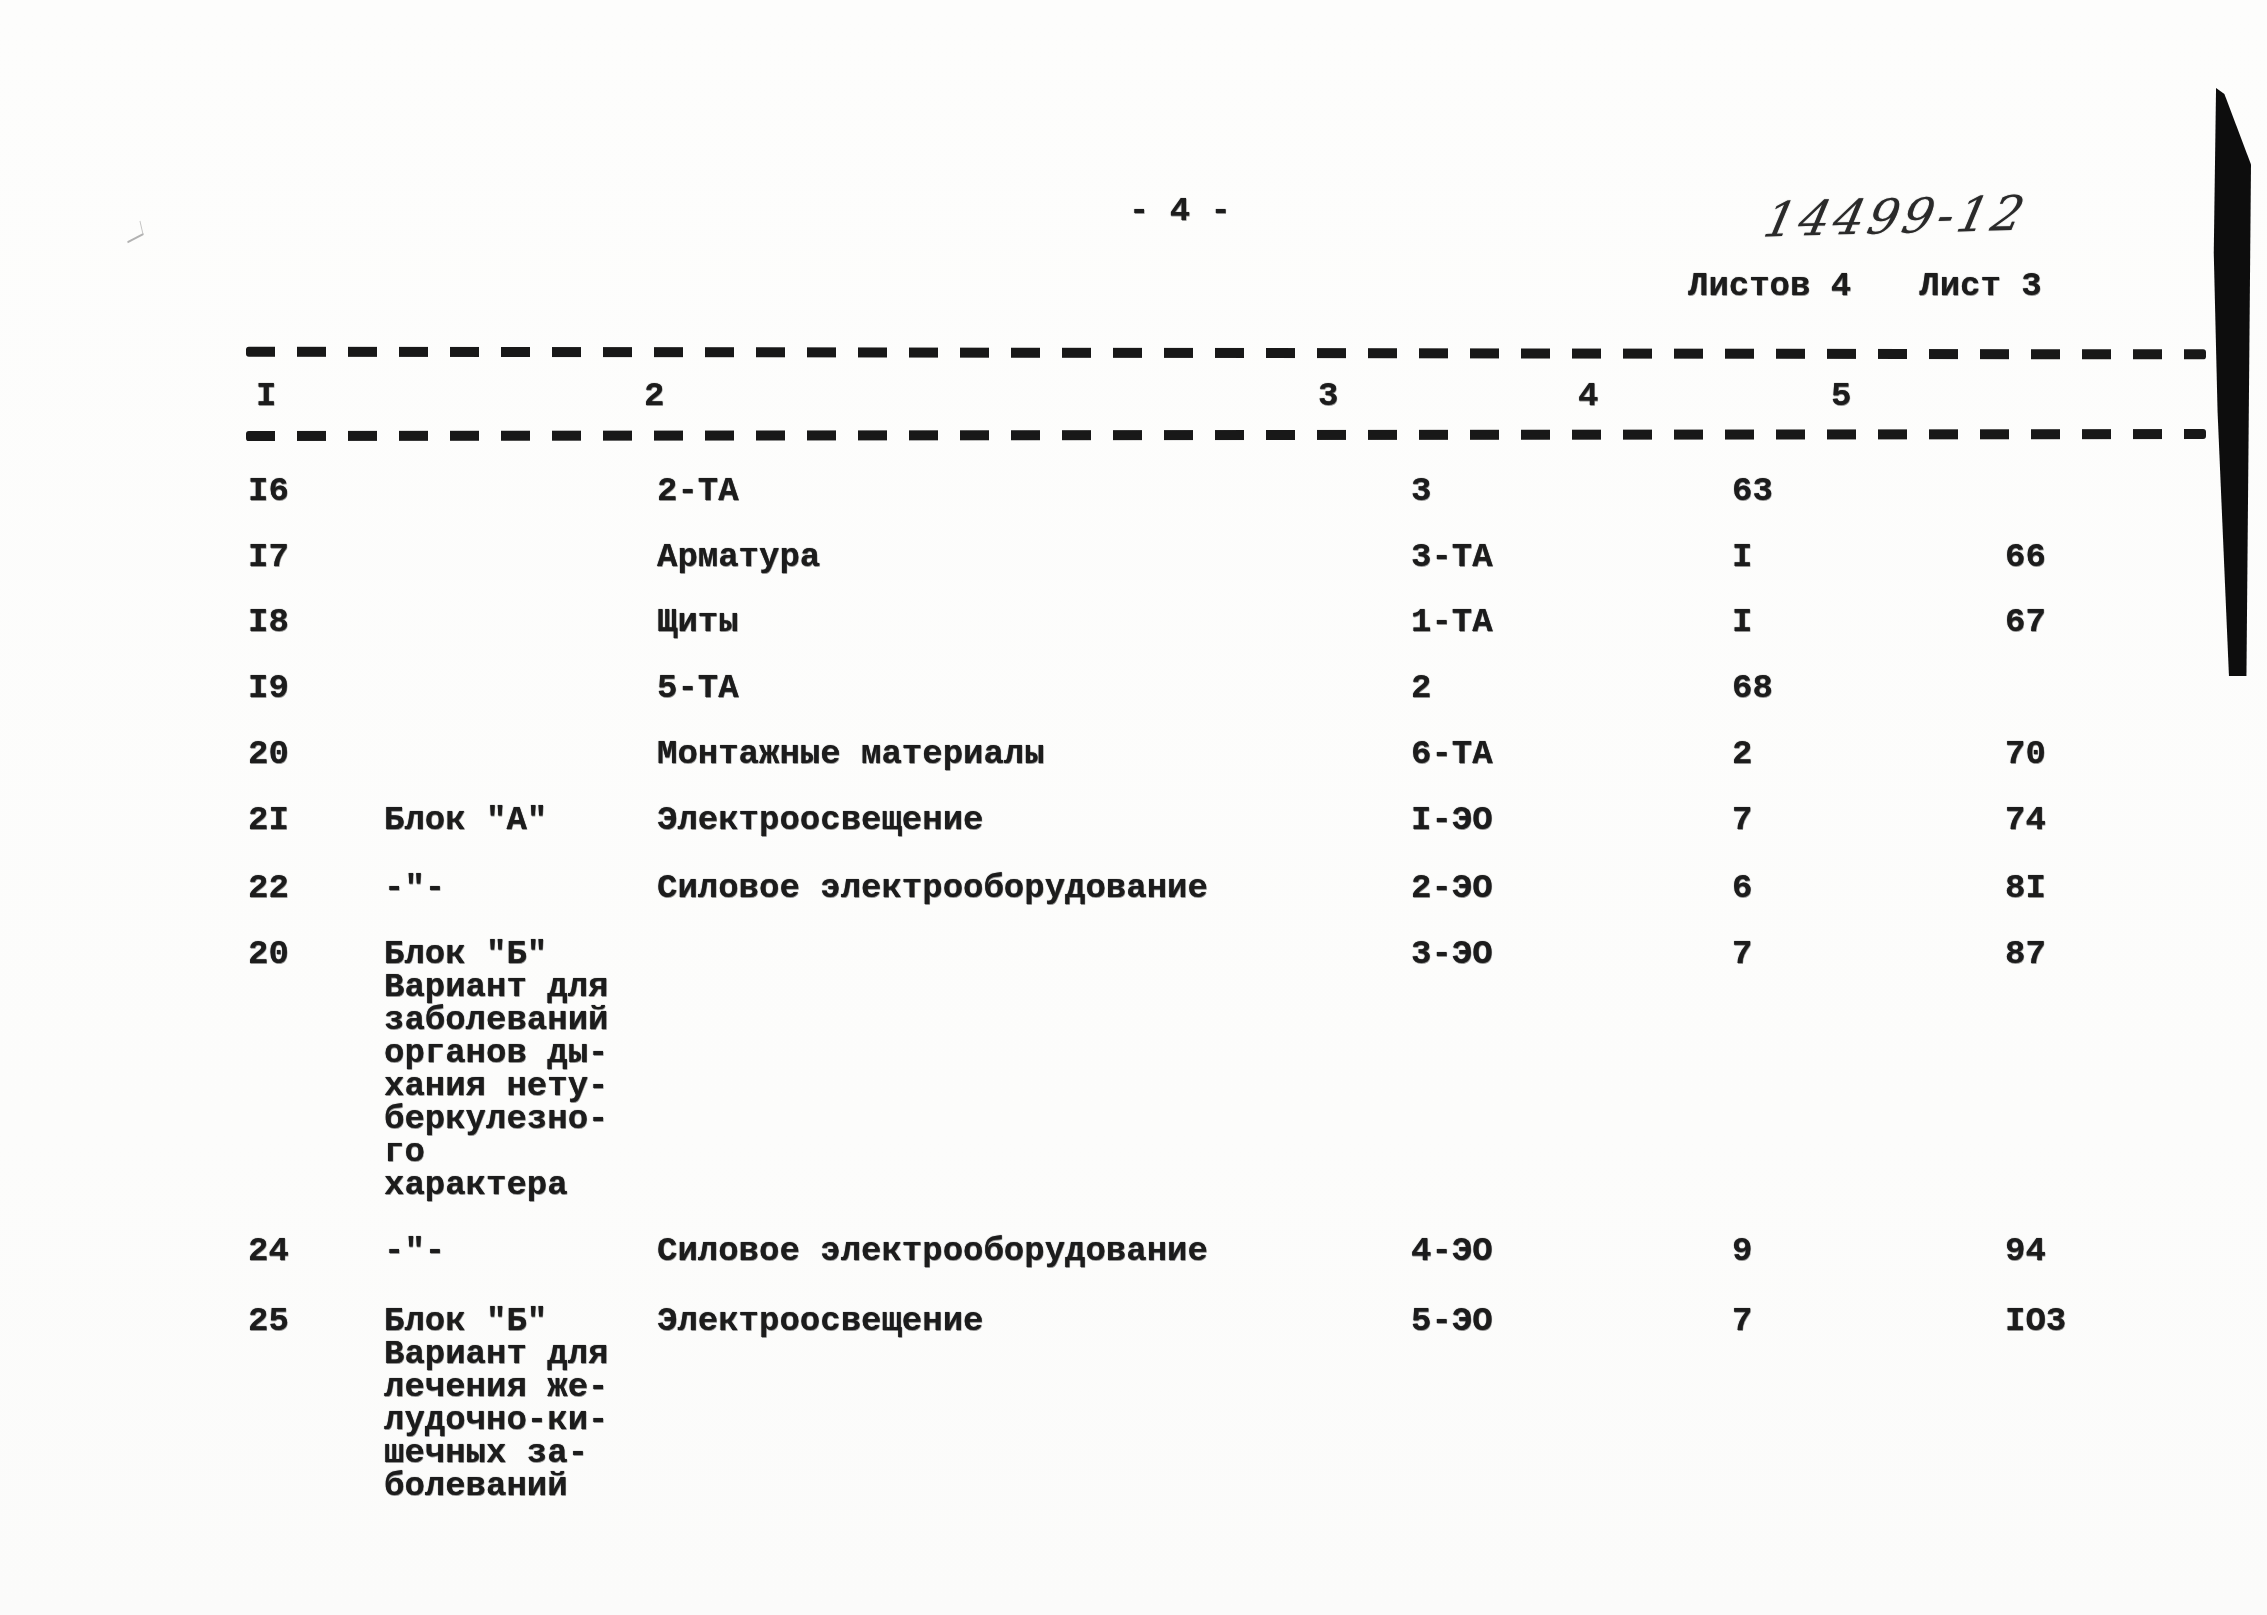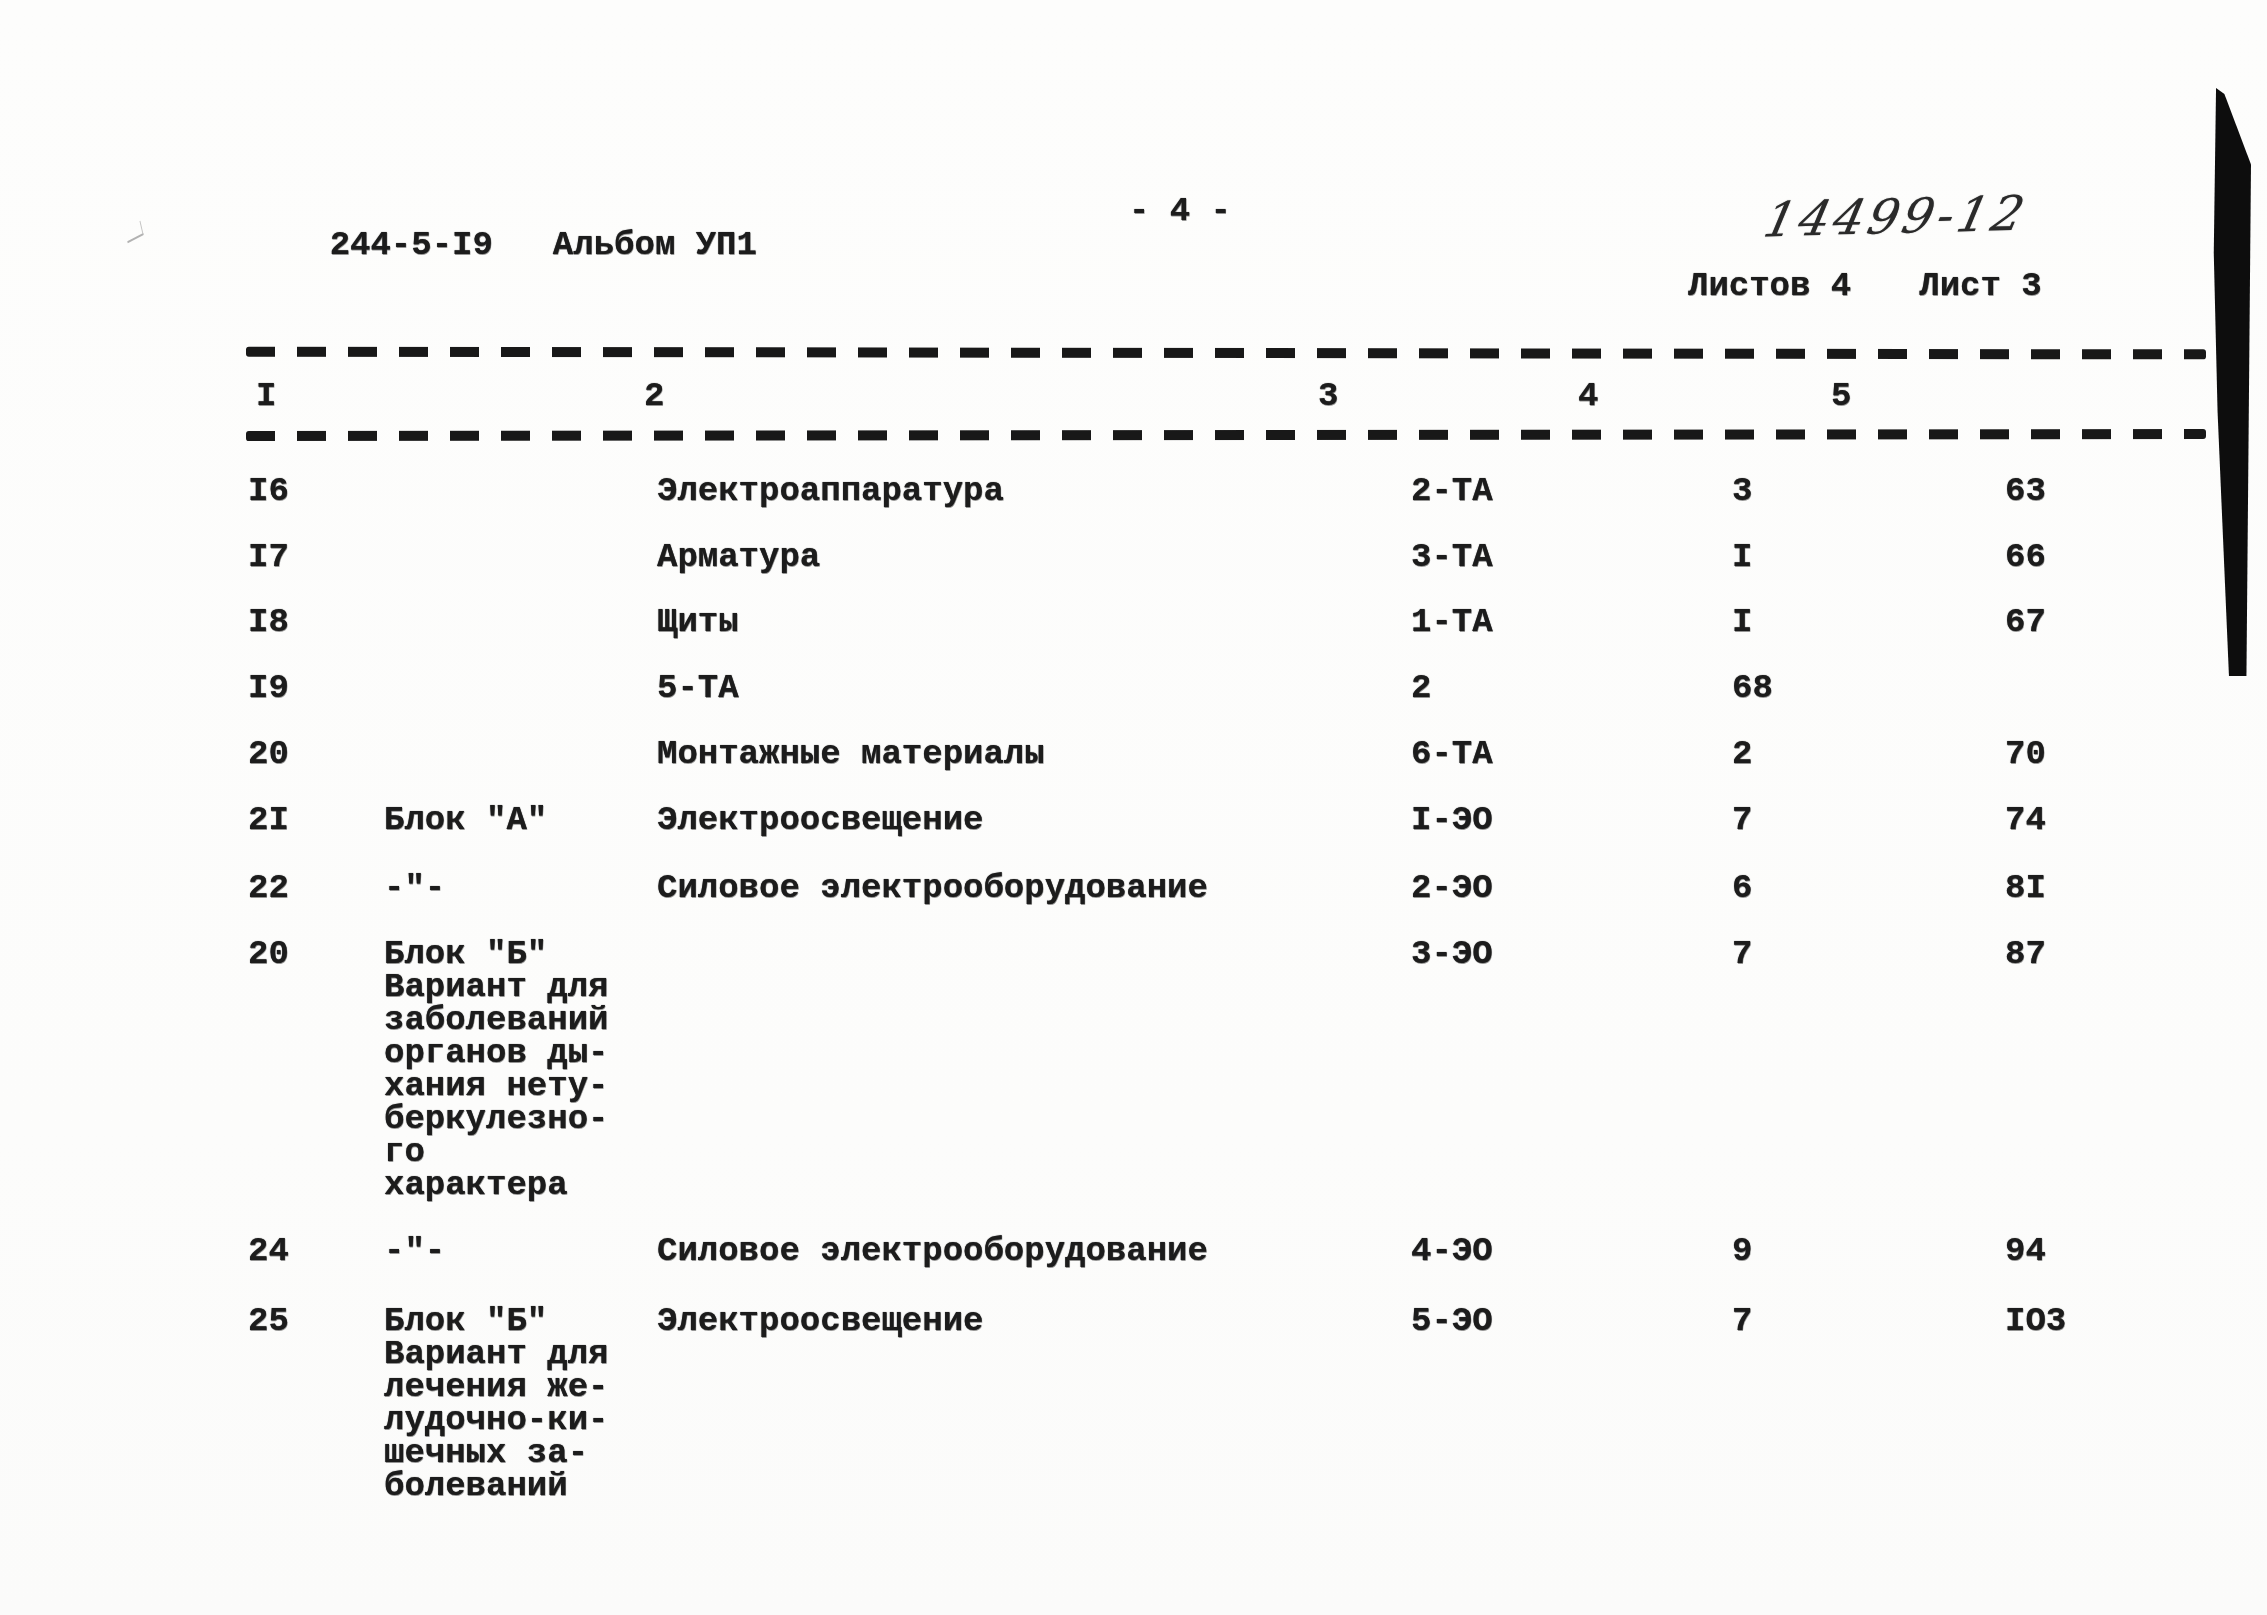--- a/index.html
+++ b/index.html
@@ -86,23 +86,20 @@
     border-right:1.9px solid #b0b0b0;
     transform:rotate(-28deg) skewX(-15deg);
     opacity:.75;
   }
 </style>
 </head>
 <body>
 
 <div class="page">
 
-  <div class="doc-header tw">
-    <span>244-5-I9</span><span class="album">Альбом УП1</span>
-  </div>
 
   <div class="page-number tw">- 4 -</div>
 
   <div class="handwritten">14499-12</div>
 
   <div class="sheets-info tw">
     <span>Листов 4</span>
     <span class="sheet-current">Лист 3</span>
   </div>
 
@@ -113,21 +110,20 @@
   <span class="colhead tw ch3">3</span>
   <span class="colhead tw ch4">4</span>
   <span class="colhead tw ch5">5</span>
 
   <div class="dash-line dash-mid"></div>
 
   <div class="tbody">
       <div class="row tw">
       <div class="cell c-num">I6</div>
       <div class="cell c-block"></div>
-      <div class="cell c-desc">Электроаппаратура</div>
       <div class="cell c-code">2-ТА</div>
       <div class="cell c-sheets">3</div>
       <div class="cell c-page">63</div>
     </div>
       <div class="row tw">
       <div class="cell c-num">I7</div>
       <div class="cell c-block"></div>
       <div class="cell c-desc">Арматура</div>
       <div class="cell c-code">3-ТА</div>
       <div class="cell c-sheets">I</div>

